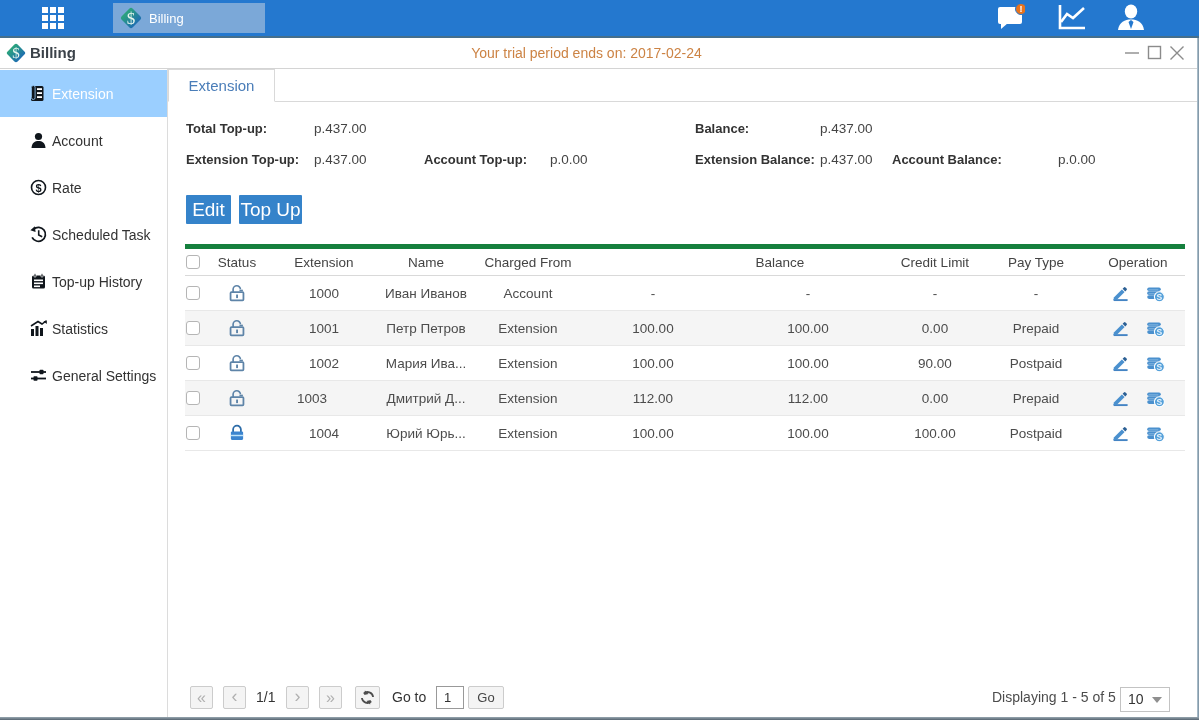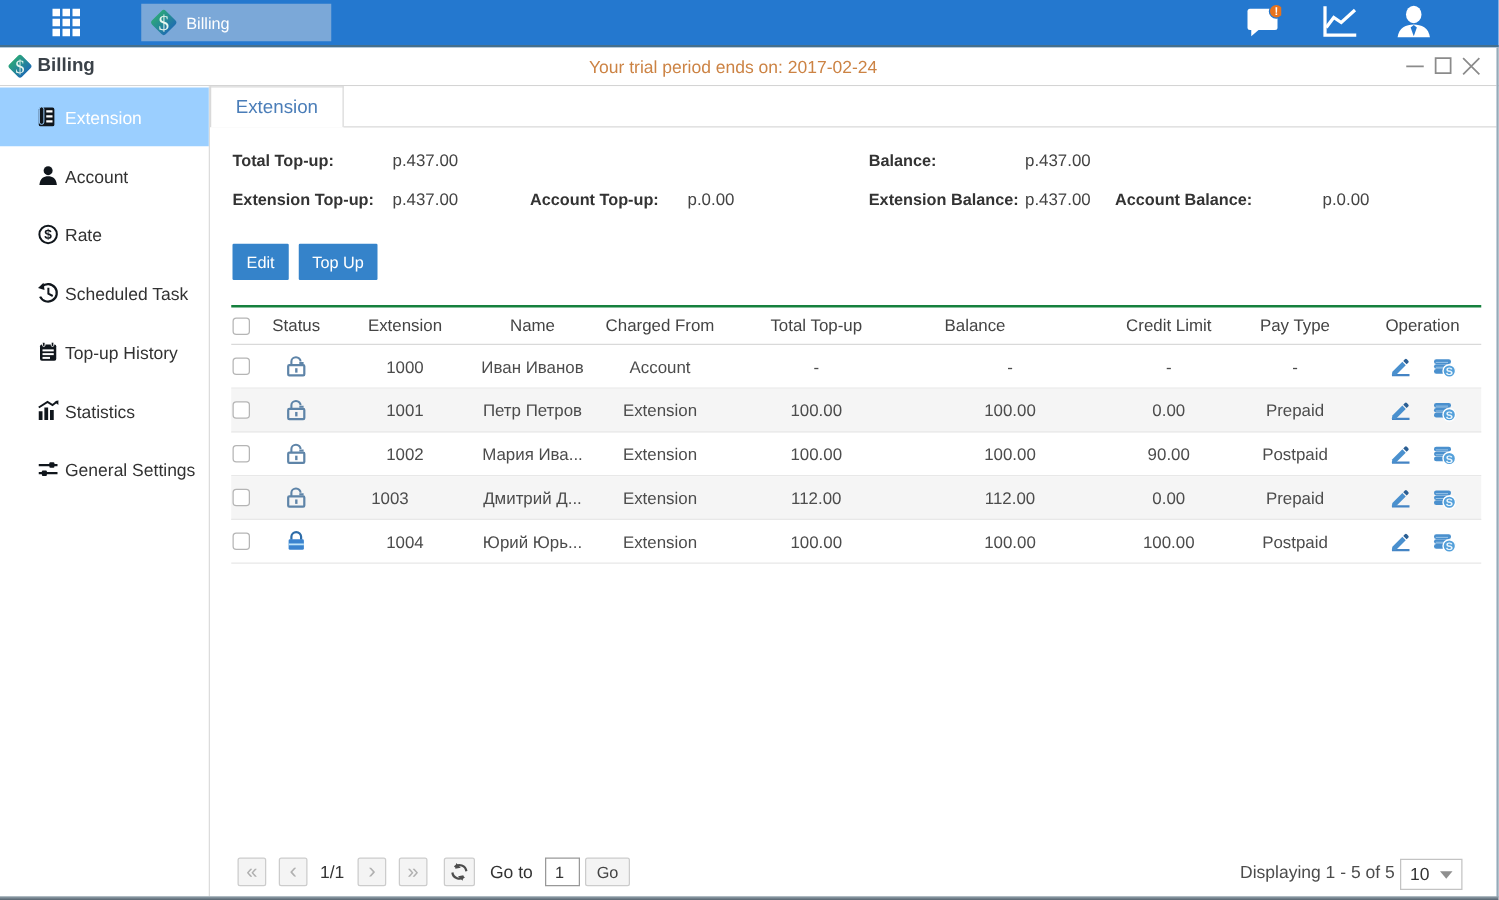--- a/index.html
+++ b/index.html
@@ -43,26 +43,26 @@
 #content { position:absolute; left:168px; top:69px; width:1031px; height:648px; background:#fff; }
 #tabline { position:absolute; left:0; top:32px; right:1px; height:1px; background:#d9d9d9; }
 #acttab { position:absolute; left:0; top:0; width:107px; height:33px; background:#fff;
   border:1px solid #d9d9d9; border-bottom:1px solid #fff; font-size:15px; color:#4a7db8;
   text-align:center; line-height:31px; }
 
 .lbl { position:absolute; font-size:13px; font-weight:bold; color:#333; }
 .val { position:absolute; font-size:13.5px; color:#444; }
 
 .btn { position:absolute; top:126px; height:29px; background:#3583ca; color:#fff;
-  font-size:13px; text-align:center; line-height:29px; border-radius:1px; }
+  font-size:19px; text-align:center; line-height:29px; border-radius:1px; }
 
 
 #tbl { position:absolute; left:17px; top:175px; width:1000px; }
 .trow { position:relative; width:1000px; border-bottom:1px solid #e8e8e8; }
-#thead { height:32px; border-top:2px solid #15803d; border-bottom:1px solid #d9d9d9; }
+#thead { height:32px; border-top:5px solid #15803d; border-bottom:1px solid #d9d9d9; }
 .trow .c { position:absolute; top:0; height:100%; display:flex; align-items:center;
   justify-content:center; font-size:13.5px; color:#4c4c4c; }
 #thead .c { color:#444; }
 .drow { height:35px; }
 .drow.alt { background:#f5f5f5; }
 .cb { width:14px; height:14px; border:1px solid #b5b5b5; border-radius:3px; background:#fff; }
 .lk { width:20px; height:20px; }
 .opic { display:flex; gap:16px; align-items:center; }
 .opic svg { width:19px; height:19px; }
 
@@ -240,21 +240,20 @@
 
     <div id="tbl">
       <div class="trow" id="thead">
         <div class="c" style="left:0;width:15px;">
             <div class="cb"></div>
           </div>
         <div class="c" style="left:12px;width:80px;">Status</div>
         <div class="c" style="left:89px;width:100px;">Extension</div>
         <div class="c" style="left:191px;width:100px;">Name</div>
         <div class="c" style="left:293px;width:100px;">Charged From</div>
-        <div class="c" style="left:408px;width:120px;">Total Top-up</div>
         <div class="c" style="left:535px;width:120px;">Balance</div>
         <div class="c" style="left:690px;width:120px;">Credit Limit</div>
         <div class="c" style="left:791px;width:120px;">Pay Type</div>
         <div class="c" style="left:893px;width:120px;">Operation</div>
       </div>
       <div class="trow drow">
         <div class="c" style="left:0;width:15px;">
             <div class="cb"></div>
           </div>
         <div class="c" style="left:12px;width:80px;">

